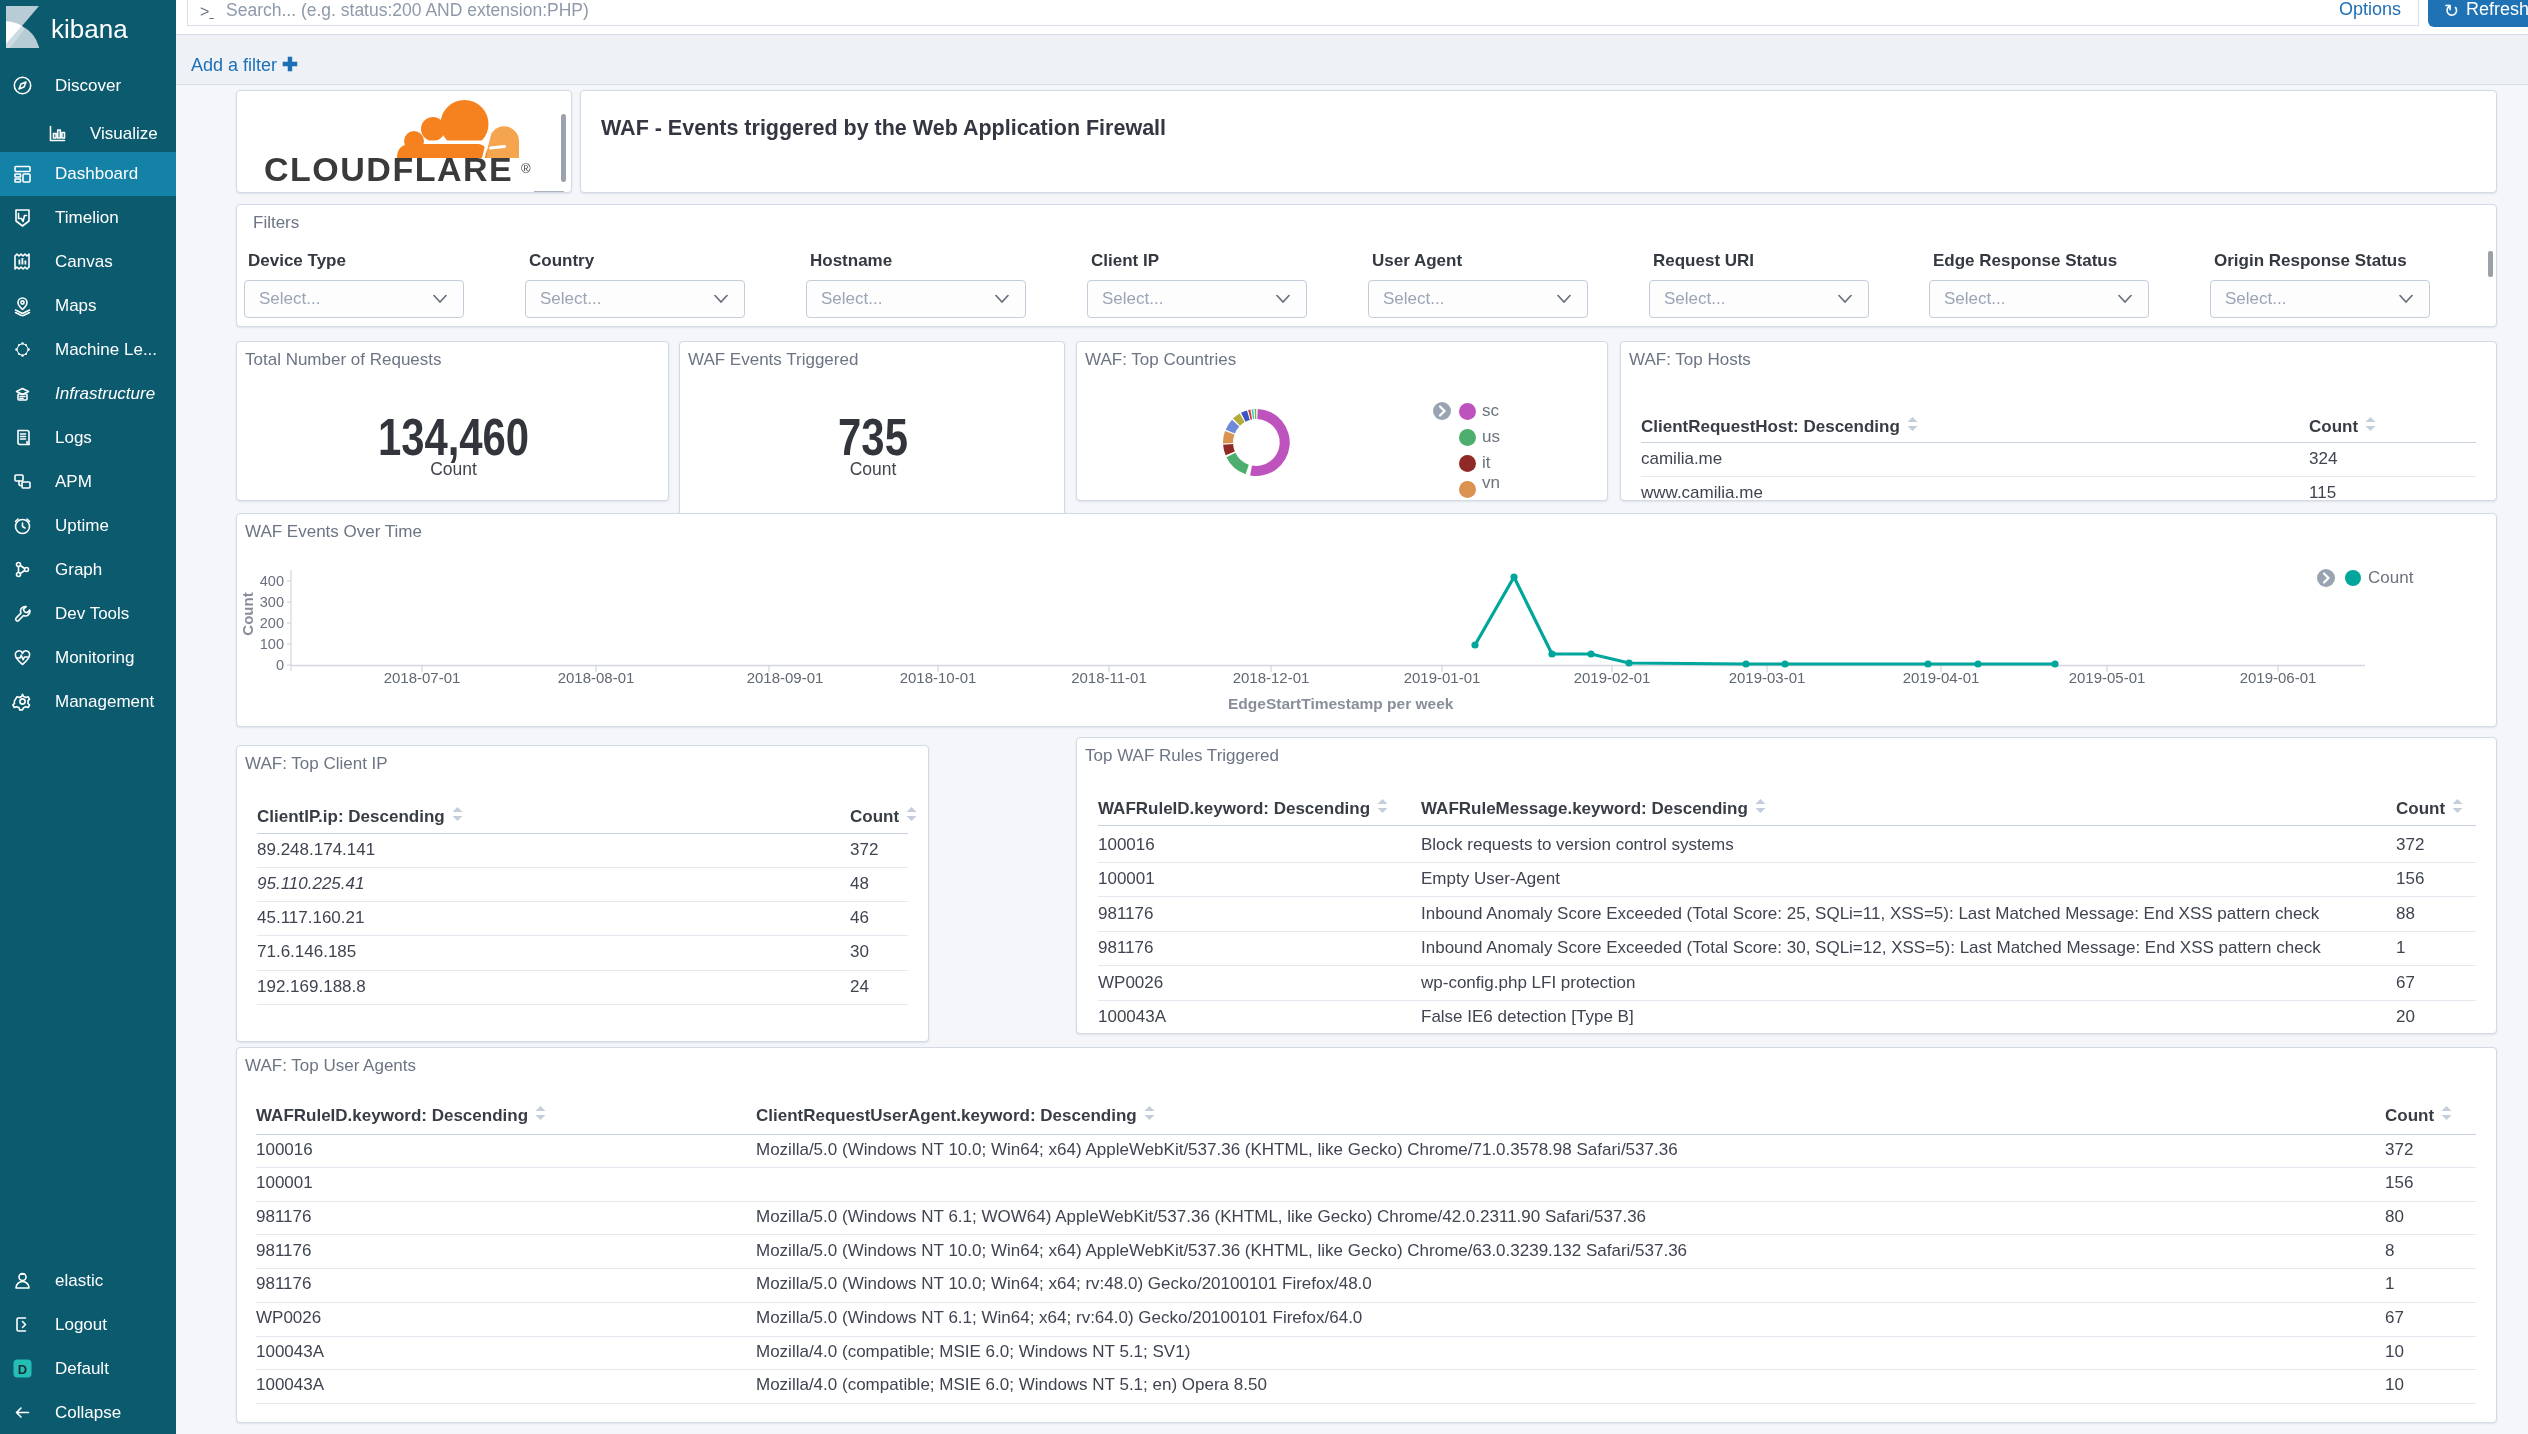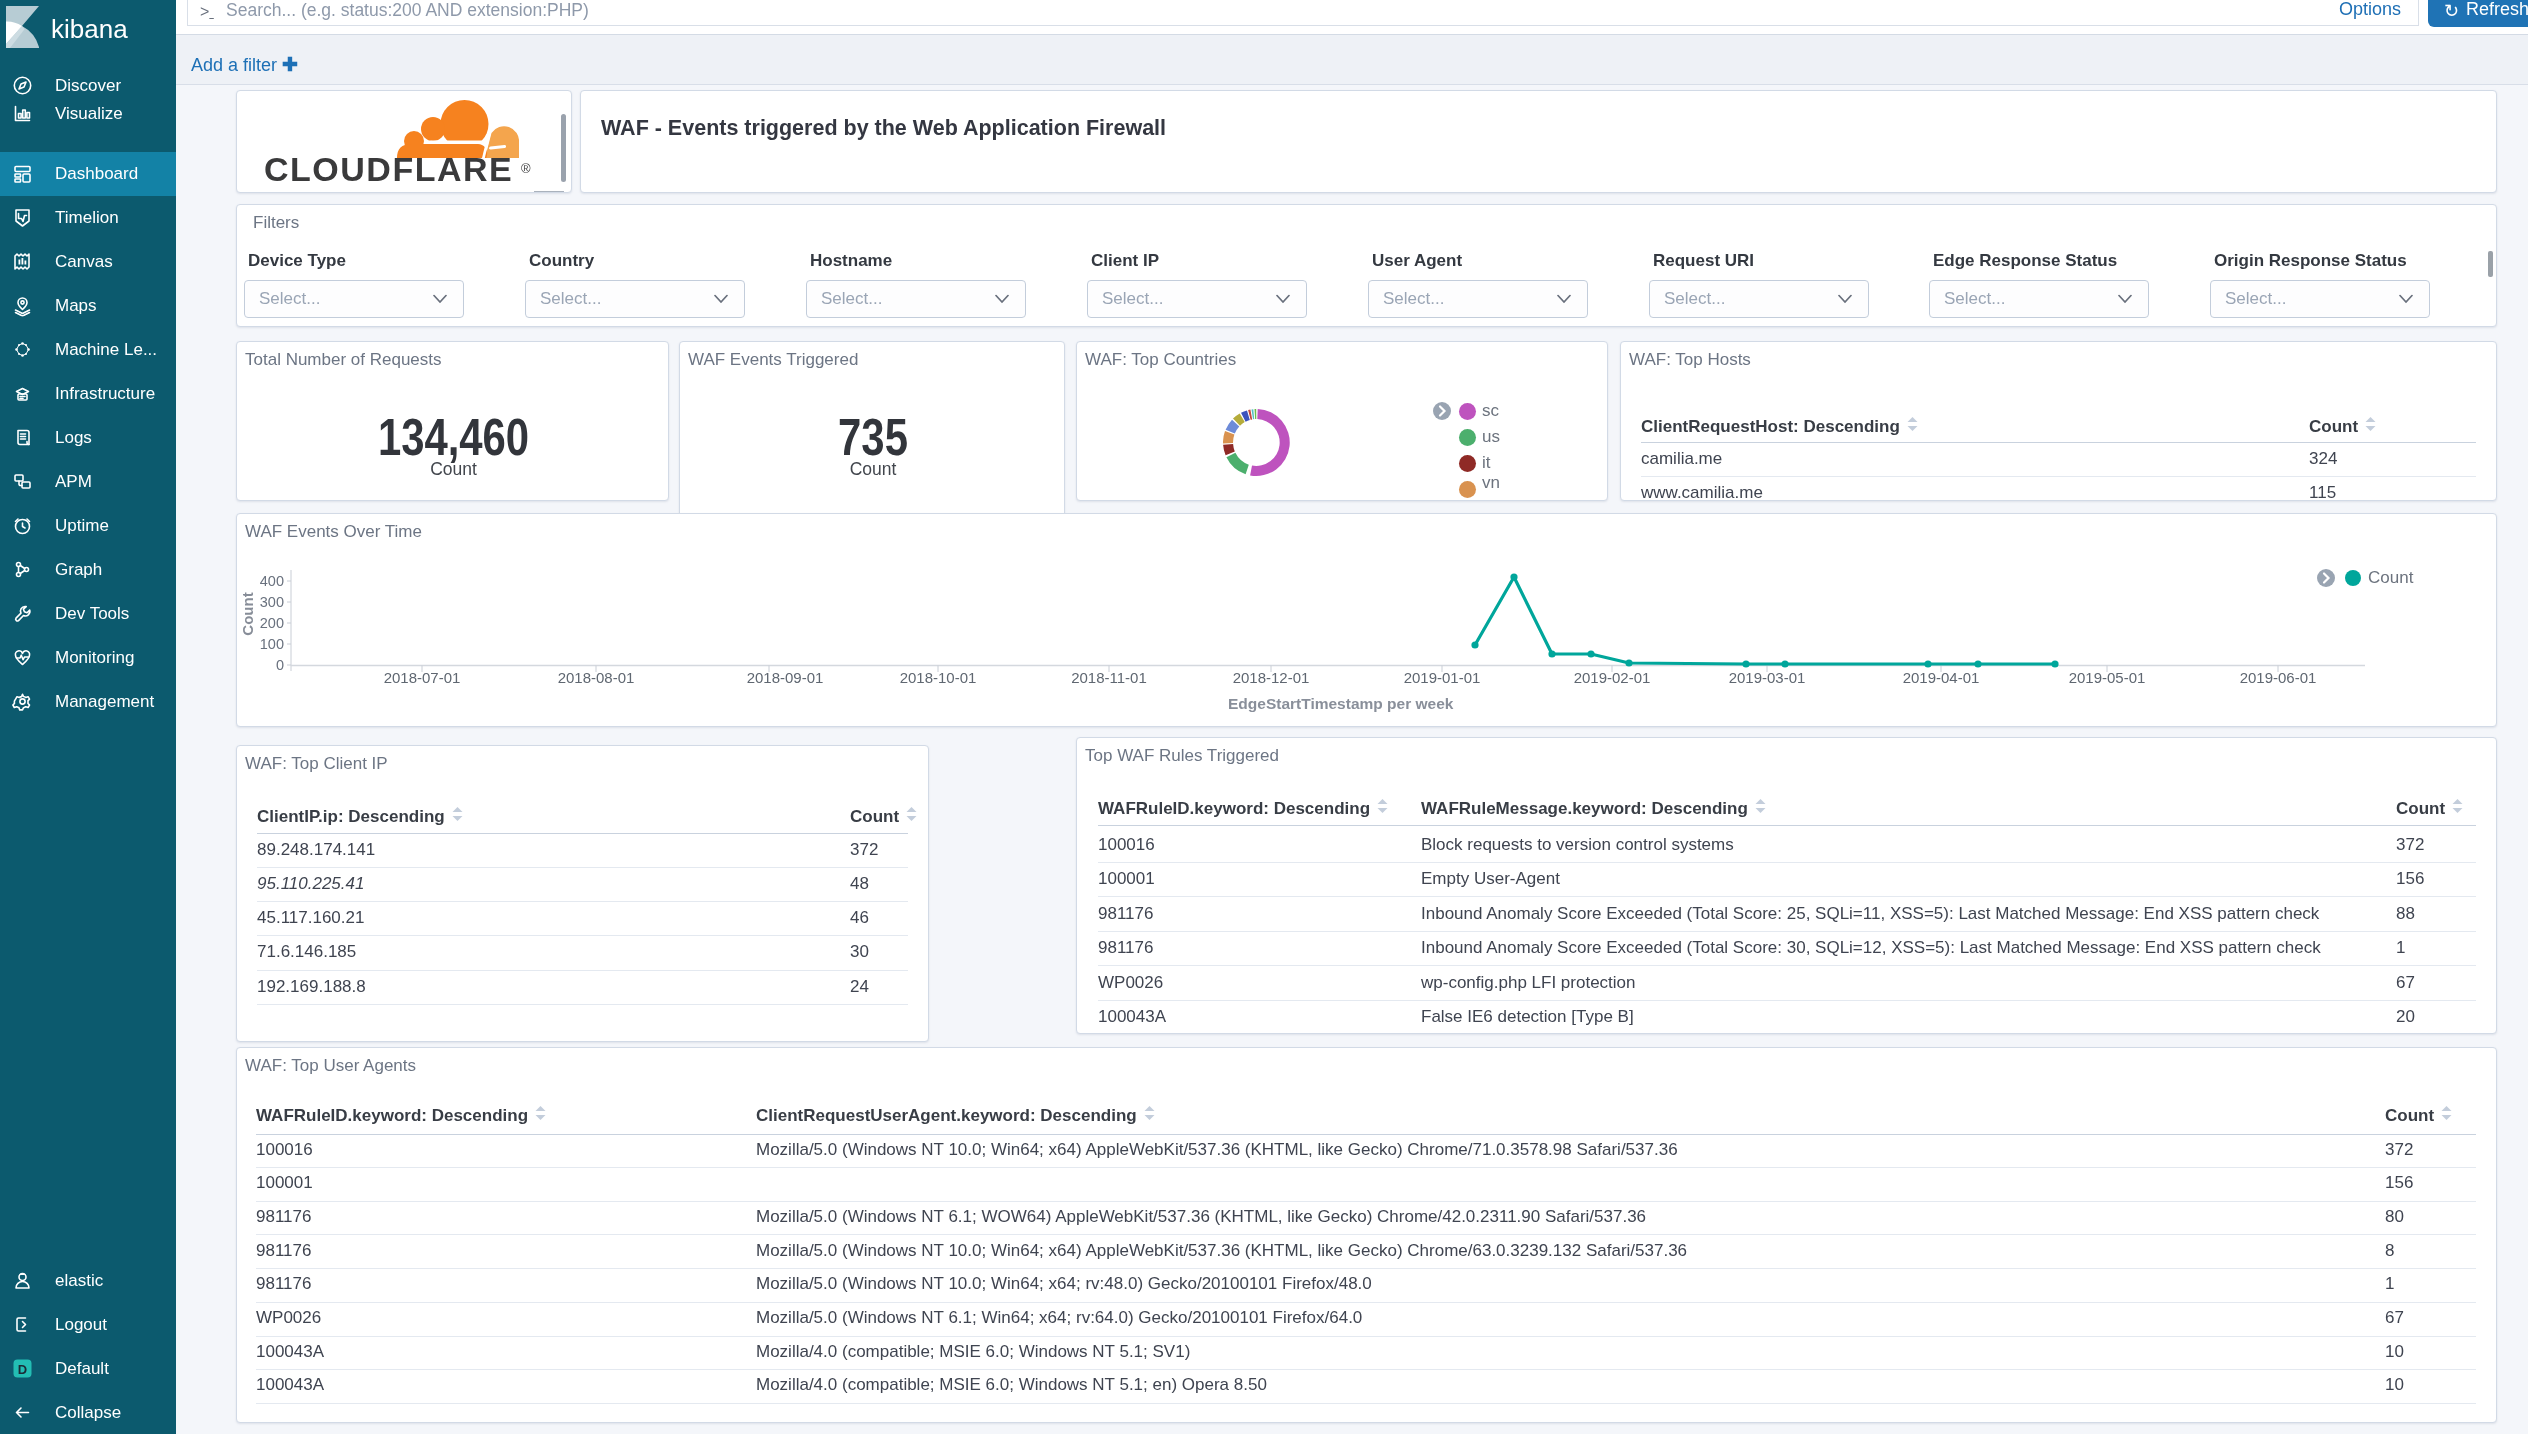--- a/index.html
+++ b/index.html
@@ -45,21 +45,21 @@
     <polygon points="16,20 18.5,23.2 4,42 0,42 0,38" fill="#cddce2"></polygon>
   </svg>
   <div class="abs" style="left:51px;top:14px;font-size:26px;font-weight:500;color:#fff;">kibana</div>
   <div class="navitem" style="top:64px;">
       <svg width="21" height="21" viewBox="0 0 20 21">
         <circle cx="10" cy="10" r="8.2" stroke="#fff" stroke-width="1.6" fill="none" stroke-linecap="round" stroke-linejoin="round"></circle>
         <path d="M13.5 6.5 L11.5 11.5 L6.5 13.5 L8.5 8.5 Z" stroke="#fff" stroke-width="1.6" fill="none" stroke-linecap="round" stroke-linejoin="round"></path>
       </svg>
       <span class="lbl">Discover</span>
     </div>
-  <div class="navitem" style="top:92px;">
+  <div class="navitem" style="top:112px;margin-left:35px;">
       <svg width="21" height="21" viewBox="0 0 20 21">
         <path d="M3 3 L3 17 L17 17" stroke="#fff" stroke-width="1.6" fill="none" stroke-linecap="round" stroke-linejoin="round"></path>
         <rect x="6" y="10" width="2.6" height="4.5" stroke="#fff" stroke-width="1.6" fill="none" stroke-linecap="round" stroke-linejoin="round"></rect>
         <rect x="10.2" y="6.5" width="2.6" height="8" stroke="#fff" stroke-width="1.6" fill="none" stroke-linecap="round" stroke-linejoin="round"></rect>
         <rect x="14.4" y="9" width="2.6" height="5.5" stroke="#fff" stroke-width="1.6" fill="none" stroke-linecap="round" stroke-linejoin="round"></rect>
       </svg>
       <span class="lbl">Visualize</span>
     </div>
   <div class="navitem navsel" style="top:152px;">
       <svg width="21" height="21" viewBox="0 0 20 21">
@@ -102,21 +102,21 @@
         <circle cx="10" cy="4" r="1.3" fill="#fff"></circle>
         <circle cx="10" cy="16" r="1.3" fill="#fff"></circle>
         <circle cx="6.5" cy="5.5" r="1" fill="#fff"></circle>
         <circle cx="13.5" cy="5.5" r="1" fill="#fff"></circle>
         <circle cx="6.5" cy="14.5" r="1" fill="#fff"></circle>
         <circle cx="13.5" cy="14.5" r="1" fill="#fff"></circle>
         <path d="M10 4 L6.5 5.5 M10 4 L13.5 5.5 M4 10 L6.5 5.5 M4 10 L6.5 14.5 M16 10 L13.5 5.5 M16 10 L13.5 14.5 M10 16 L6.5 14.5 M10 16 L13.5 14.5" stroke="#fff" stroke-width="1" fill="none"></path>
       </svg>
       <span class="lbl">Machine Le...</span>
     </div>
-  <div class="navitem" style="top:372px;">
+  <div class="navitem" style="top:372px;font-style:italic;">
       <svg width="21" height="21" viewBox="0 0 20 21">
         <path d="M4 8 L10 5 L16 8 L10 11 Z" stroke="#fff" stroke-width="1.6" fill="none" stroke-linecap="round" stroke-linejoin="round"></path>
         <rect x="5.5" y="10.5" width="9" height="6" rx="1" stroke="#fff" stroke-width="1.6" fill="none" stroke-linecap="round" stroke-linejoin="round"></rect>
         <path d="M7.5 13 h5 M7.5 15 h3" stroke="#fff" stroke-width="1.6" fill="none" stroke-linecap="round" stroke-linejoin="round"></path>
       </svg>
       <span class="lbl">Infrastructure</span>
     </div>
   <div class="navitem" style="top:416px;">
       <svg width="21" height="21" viewBox="0 0 20 21">
         <path d="M5.5 3 h9 a2 2 0 0 1 2 2 v12 h-9 a2 2 0 0 1 -2 -2 Z" stroke="#fff" stroke-width="1.6" fill="none" stroke-linecap="round" stroke-linejoin="round"></path>

